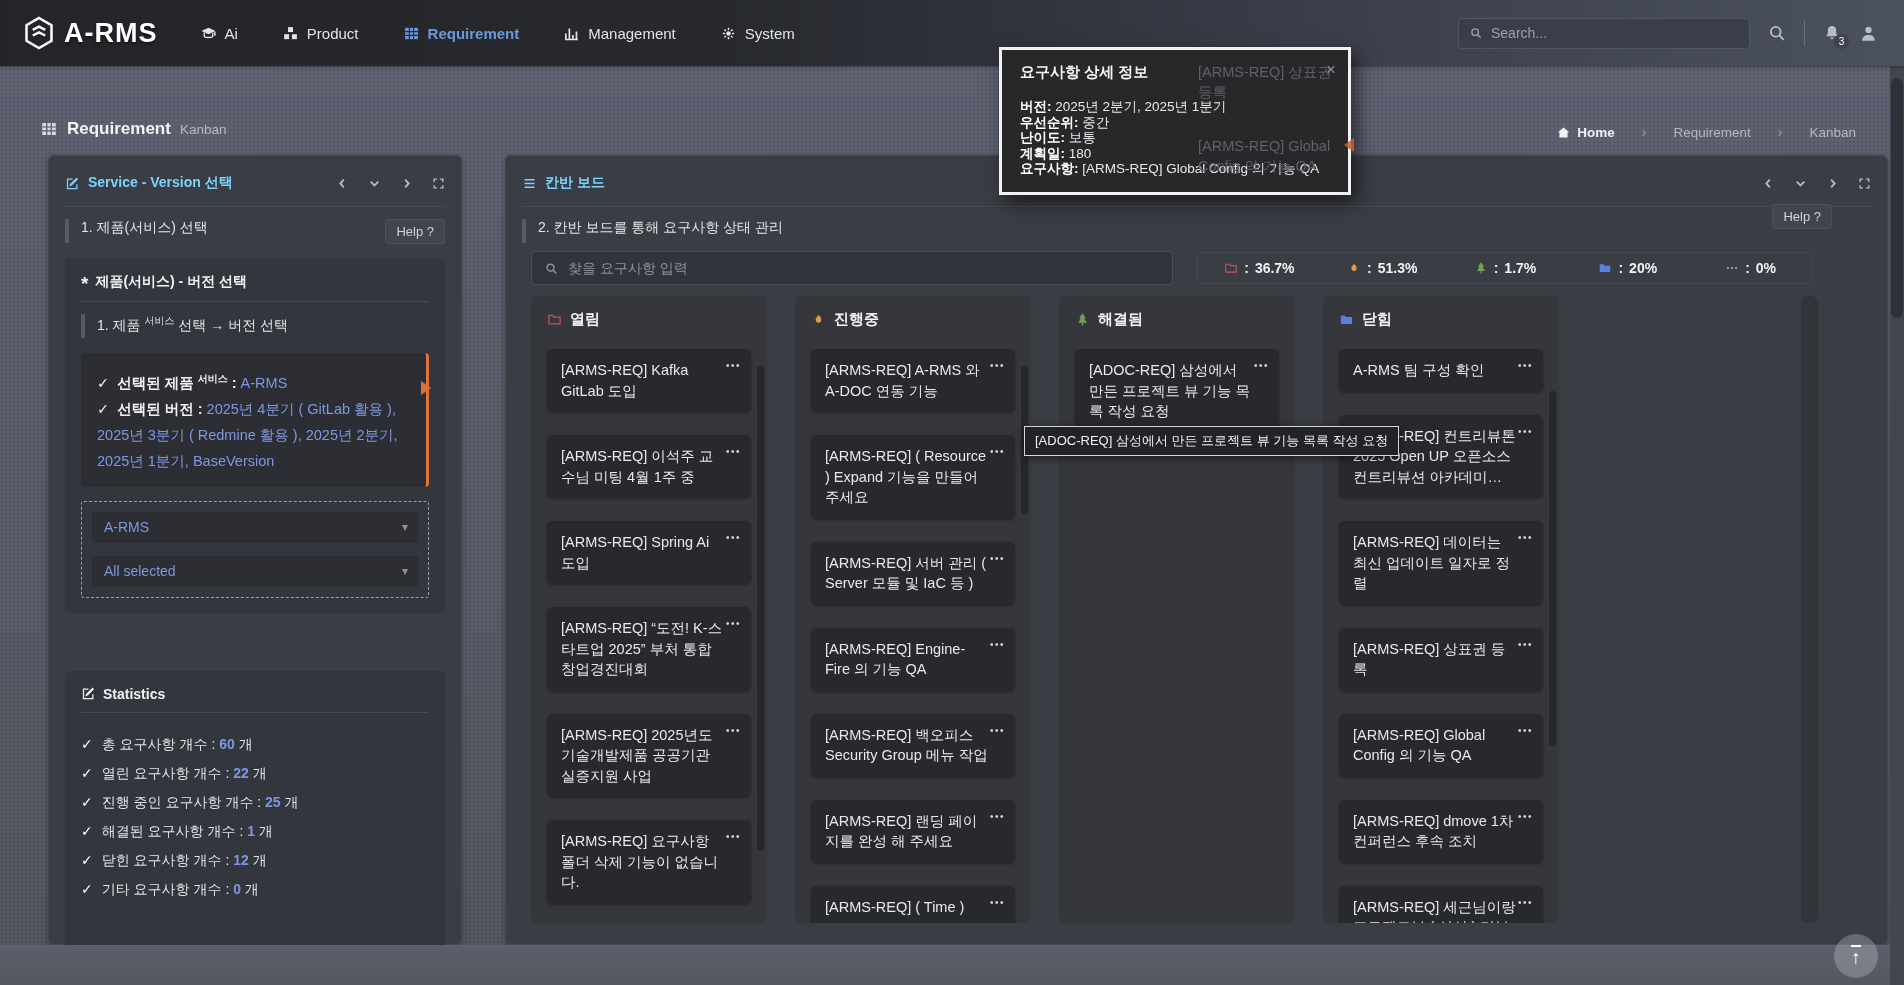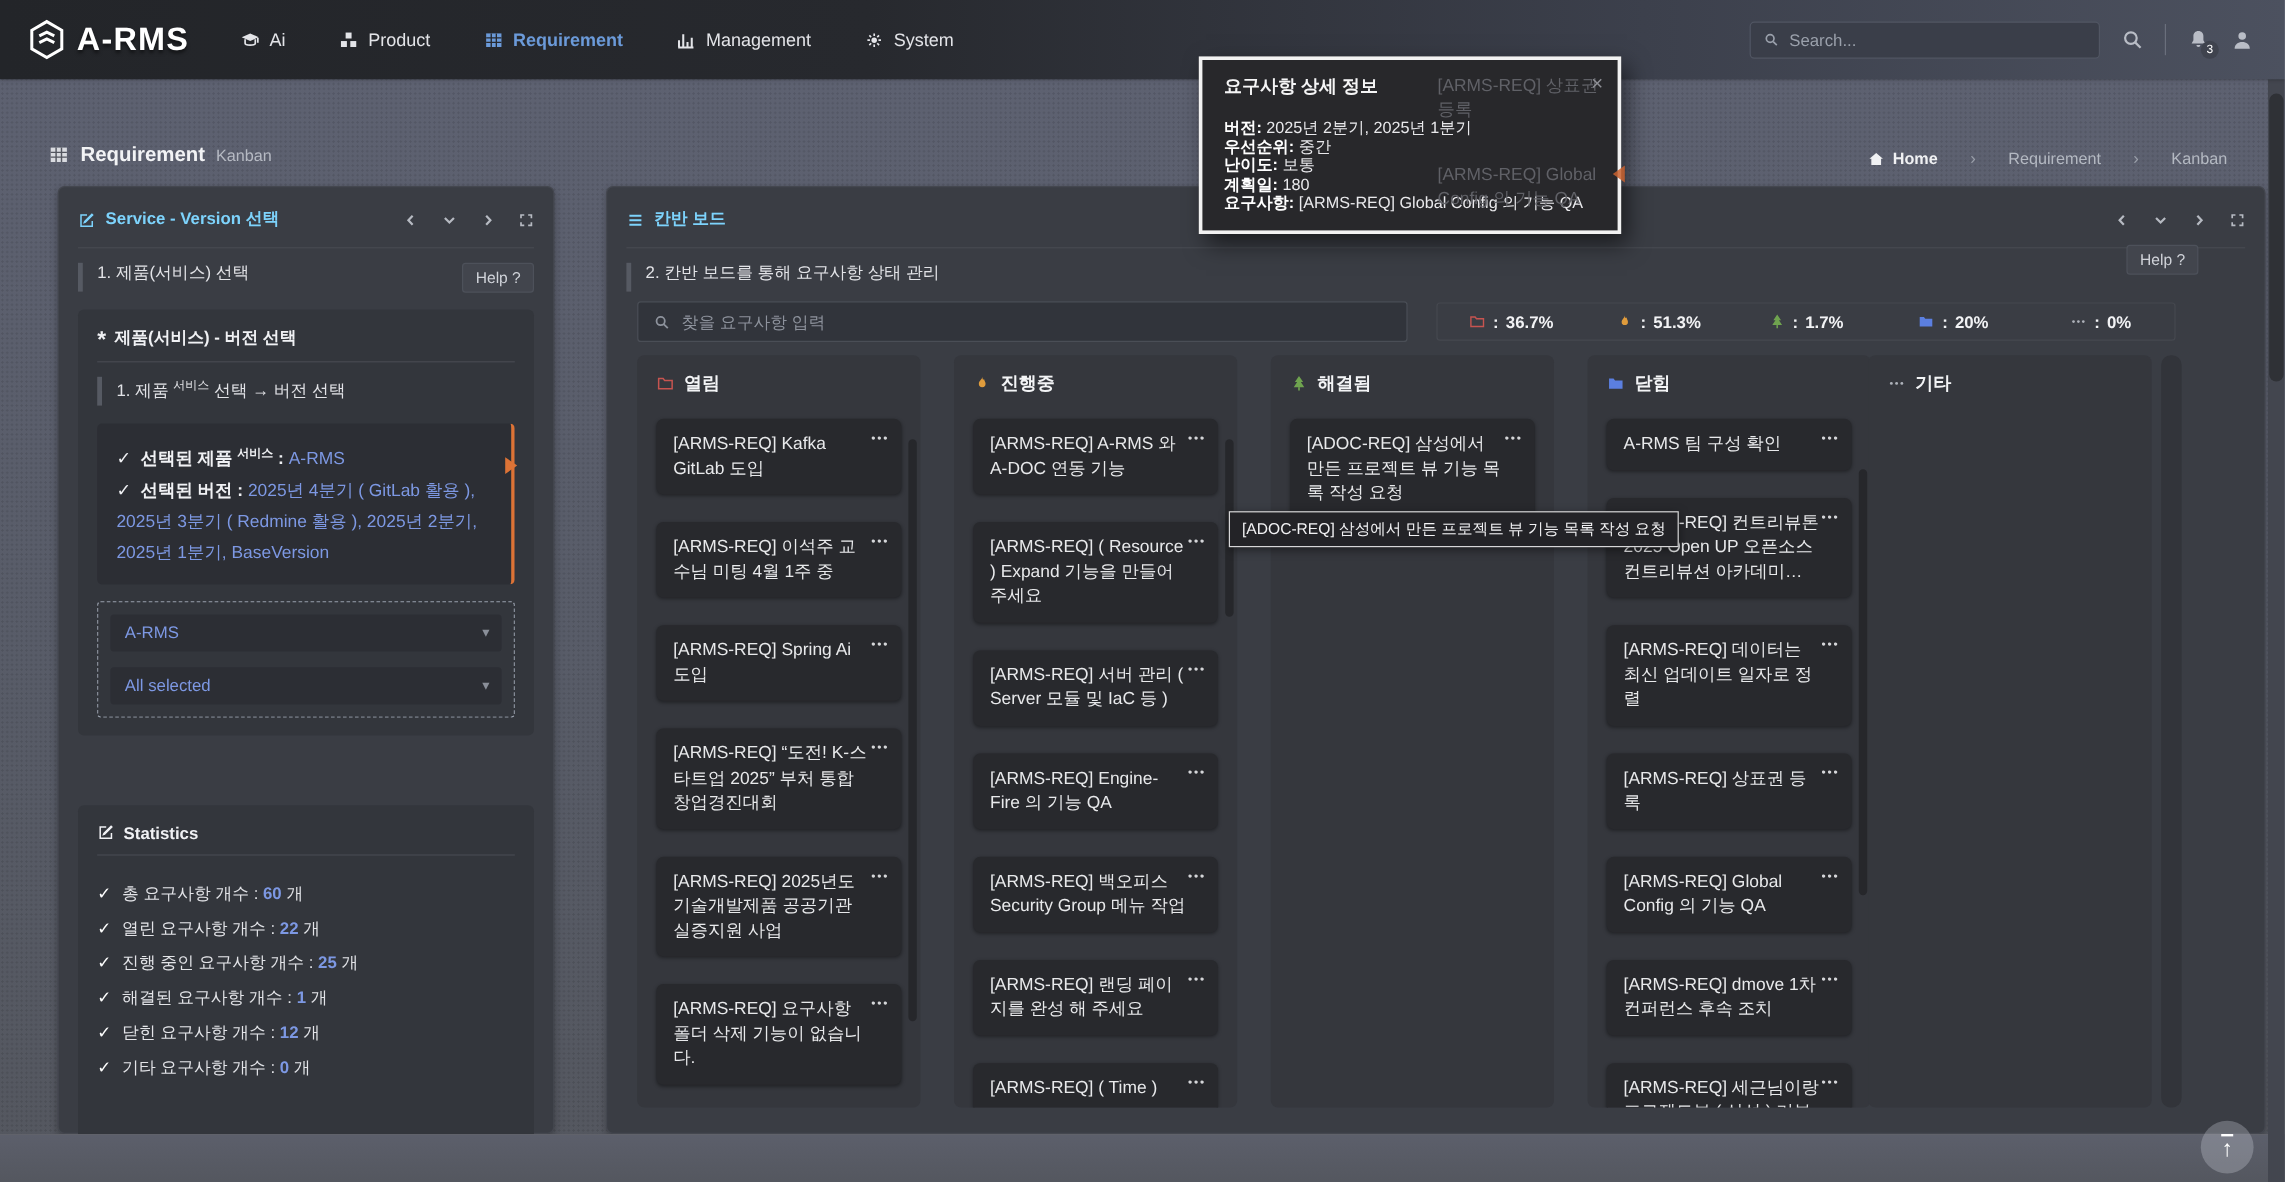--- a/index.html
+++ b/index.html
@@ -525,32 +525,20 @@
       <div class="kcard"><span>[ARMS-REQ] 컨트리뷰톤 2025 Open UP 오픈소스 컨트리뷰션 아카데미…</span><span class="kcard-menu">•••</span></div>
       <div class="kcard"><span>[ARMS-REQ] 데이터는 최신 업데이트 일자로 정렬</span><span class="kcard-menu">•••</span></div>
       <div class="kcard"><span>[ARMS-REQ] 상표권 등록</span><span class="kcard-menu">•••</span></div>
       <div class="kcard"><span>[ARMS-REQ] Global Config 의 기능 QA</span><span class="kcard-menu">•••</span></div>
       <div class="kcard"><span>[ARMS-REQ] dmove 1차 컨퍼런스 후속 조치</span><span class="kcard-menu">•••</span></div>
       <div class="kcard"><span>[ARMS-REQ] 세근님이랑 프로젝트뷰 ( 삼성 ) 리뷰</span><span class="kcard-menu">•••</span></div>
     </div>
     <span class="col-thumb" style="top:95px;height:355px;"></span>
   </div>
 
-  <div class="kcol col-4">
-    <div class="kcol-hd">
-      <span style="color:#aeb2ba">
-        <svg width="15" height="15" viewBox="0 0 24 24" fill="currentColor">
-            <circle cx="5" cy="12" r="1.9"></circle>
-            <circle cx="12" cy="12" r="1.9"></circle>
-            <circle cx="19" cy="12" r="1.9"></circle>
-          </svg>
-      </span>
-      <span>기타</span>
-    </div>
-  </div>
 
   <span class="board-vscroll"></span>
 </div>
 
 <div class="tooltip-main">
   <span class="ghost ghost-1">[ARMS-REQ] 상표권 등록</span>
   <span class="ghost ghost-2">[ARMS-REQ] Global Config 의 기능 QA</span>
   <div class="tt-title">요구사항 상세 정보</div>
   <span class="tt-close">×</span>
   <div class="tt-row"><b>버전:</b><span> 2025년 2분기, 2025년 1분기</span></div>

